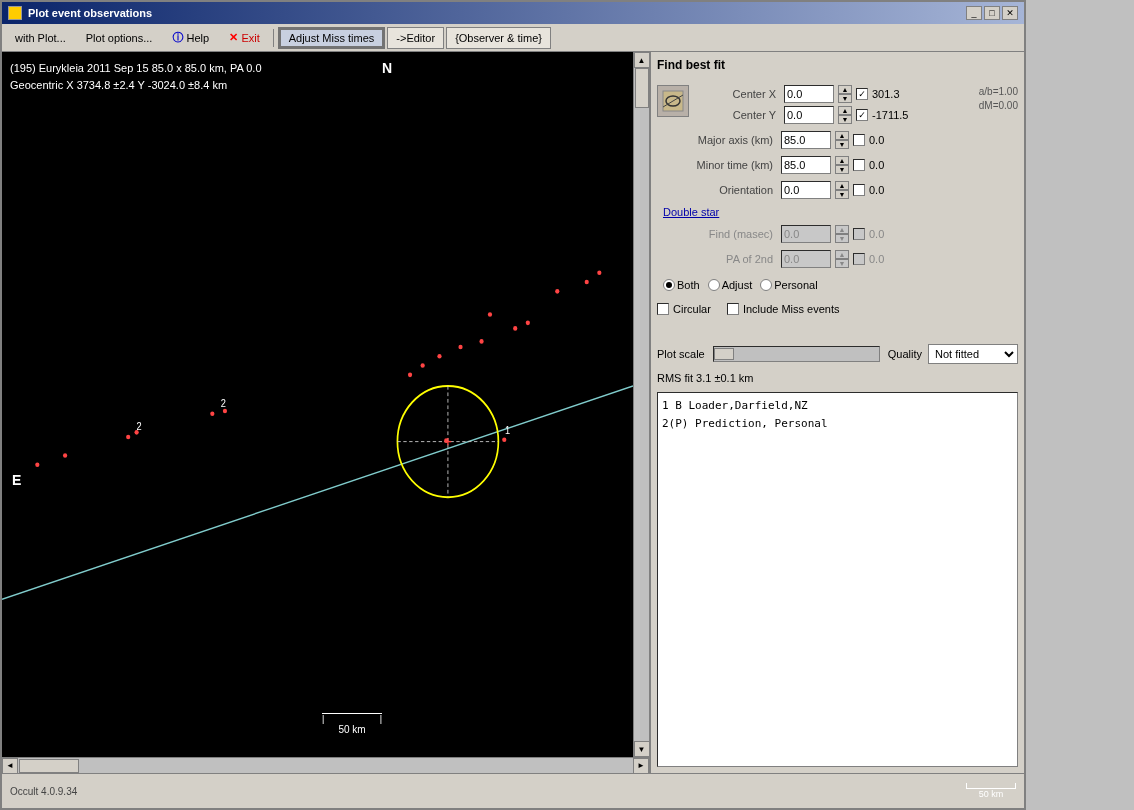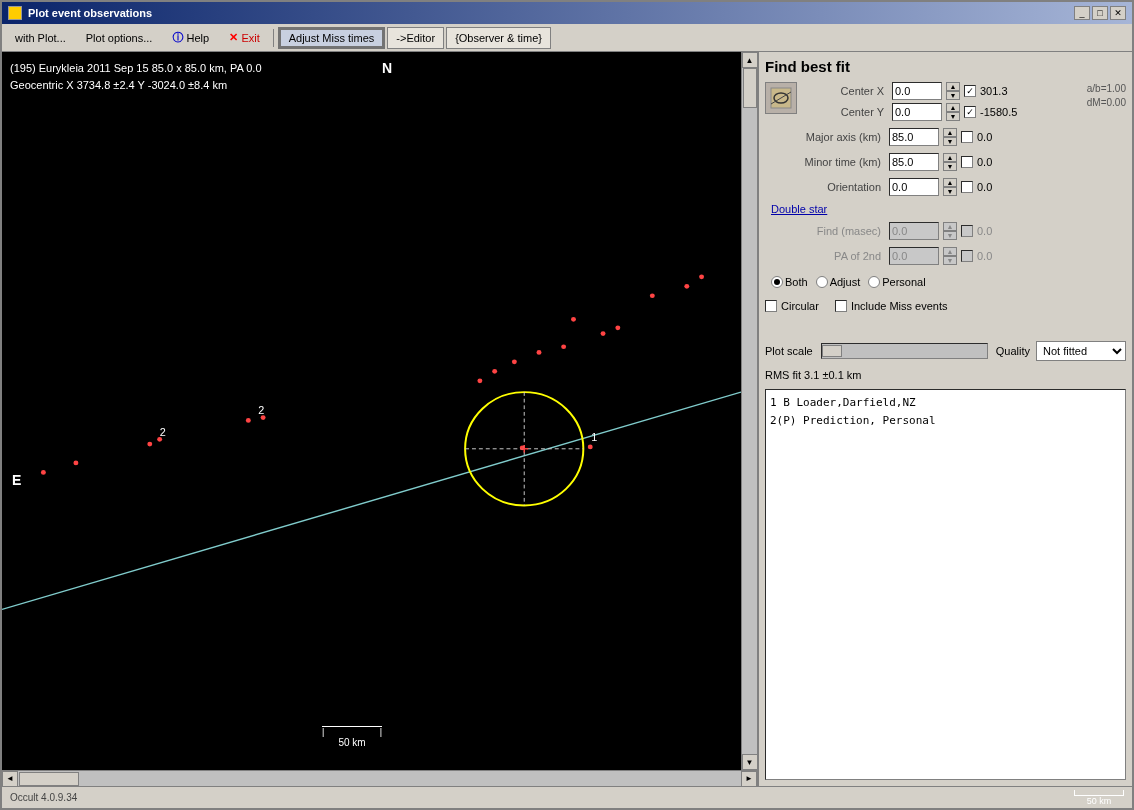--- a/index.html
+++ b/index.html
@@ -1,18 +1,18 @@
 <!DOCTYPE html>
 <html><head>
   <meta charset="utf-8">
   <style>
     * { margin: 0; padding: 0; box-sizing: border-box; }
     body { width: 1134px; height: 810px; background: #c0c0c0; font-family: 'Arial', sans-serif; font-size: 11px; overflow: hidden; }
     
-    .window { width: 1134px; height: 810px; border: 2px solid #808080; background: #d4d0c8; display: flex; flex-direction: column; }
+    .window { width: 1026px; height: 810px; border: 2px solid #808080; background: #d4d0c8; display: flex; flex-direction: column; }
     
     .title-bar {
       background: linear-gradient(to right, #0a246a, #a6b5d7);
       color: white;
       padding: 3px 6px;
       display: flex;
       align-items: center;
       justify-content: space-between;
       height: 22px;
       flex-shrink: 0;
@@ -116,23 +116,23 @@
       background: #d4d0c8;
       border-left: 2px solid #808080;
       display: flex;
       flex-direction: column;
       padding: 6px;
       gap: 4px;
       flex-shrink: 0;
     }
     
     .fit-header {
-      font-size: 15px;
+      font-size: 12px;
       font-weight: bold;
-      margin-bottom: 3px;
+      margin-bottom: 9px;
     }
     
     .field-label { font-size: 11px; text-align: right; padding-right: 4px; color: #444; }
     
     .num-input {
       width: 55px;
       height: 18px;
       border: 1px inset #808080;
       background: white;
       font-size: 11px;
@@ -241,21 +241,21 @@
       padding: 4px;
       font-size: 11px;
       font-family: monospace;
       overflow-y: auto;
       line-height: 1.6;
     }
     
     .bottom-bar {
       background: #d4d0c8;
       border-top: 1px solid #808080;
-      padding: 10px 8px;
+      padding: 17px 8px;
       display: flex;
       align-items: center;
       justify-content: space-between;
       height: 22px;
       flex-shrink: 0;
     }
     
     .version-text { font-size: 10px; color: #444; }
     
     
@@ -447,21 +447,21 @@
           </div>
 
           <div class="row">
             <span class="field-label" style="width:85px;">Center Y</span>
             <div class="num-input" style="width:50px;">0.0</div>
             <div class="spin-btns">
               <div class="spin-btn">▲</div>
               <div class="spin-btn">▼</div>
             </div>
             <div class="cb checked"></div>
-            <span class="value-text">-1580.5</span>
+            <span class="value-text">-1711.5</span>
           </div>
         </div>
 
         <div class="ratio-text">
           <div>a/b=1.00</div>
           <div>dM=0.00</div>
         </div>
       </div>
 
       <div class="row">

